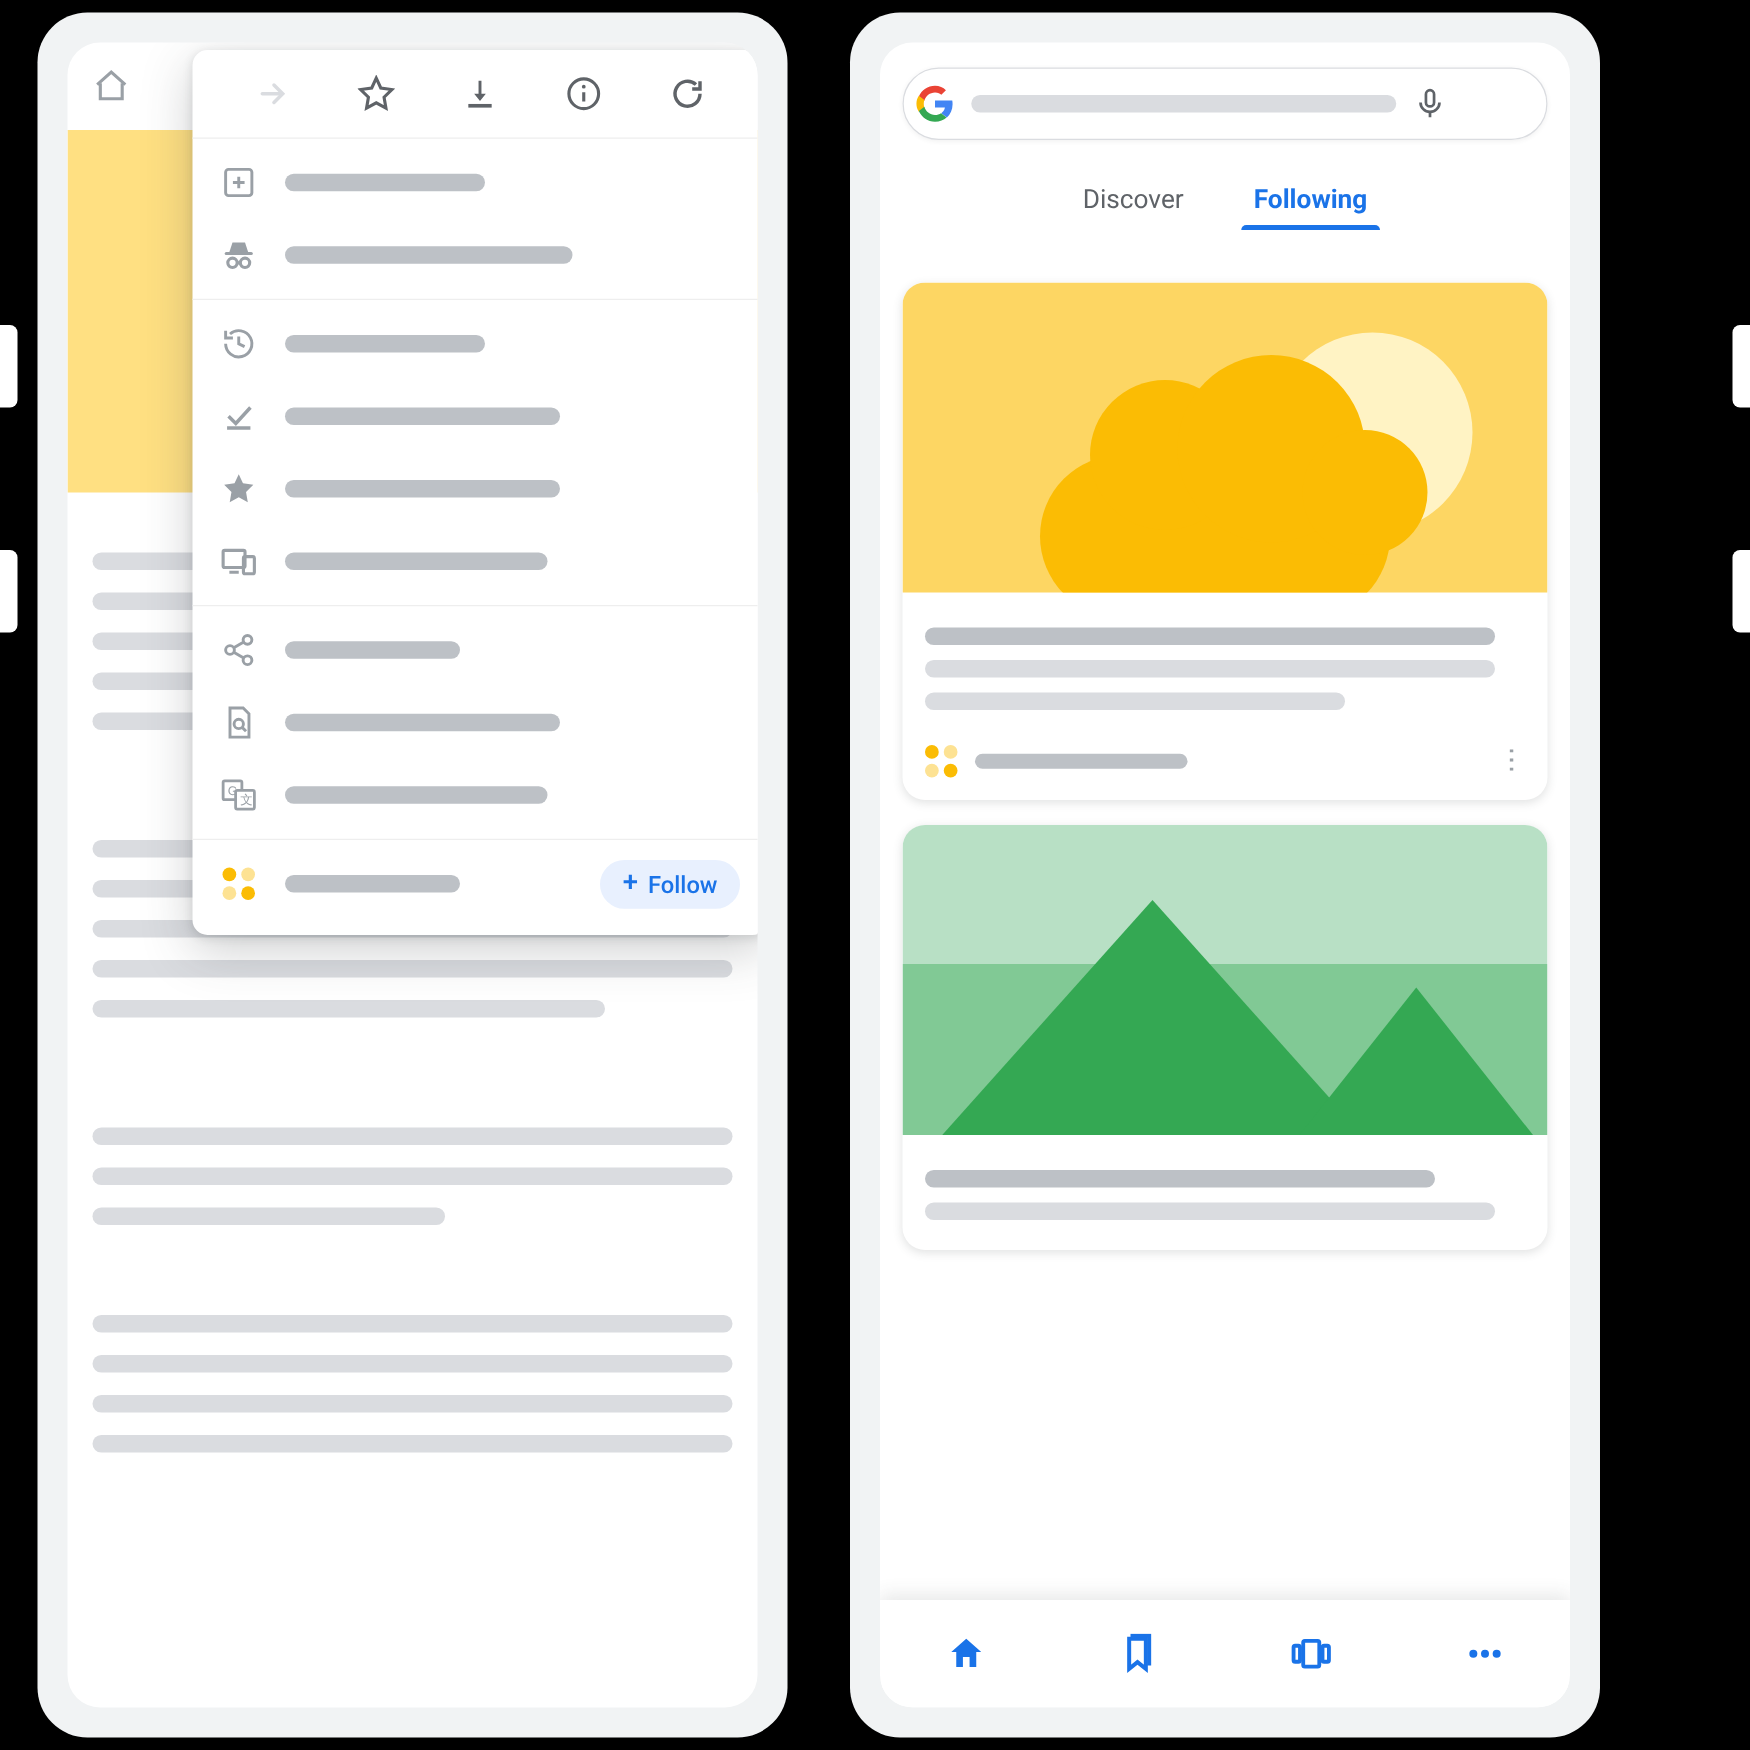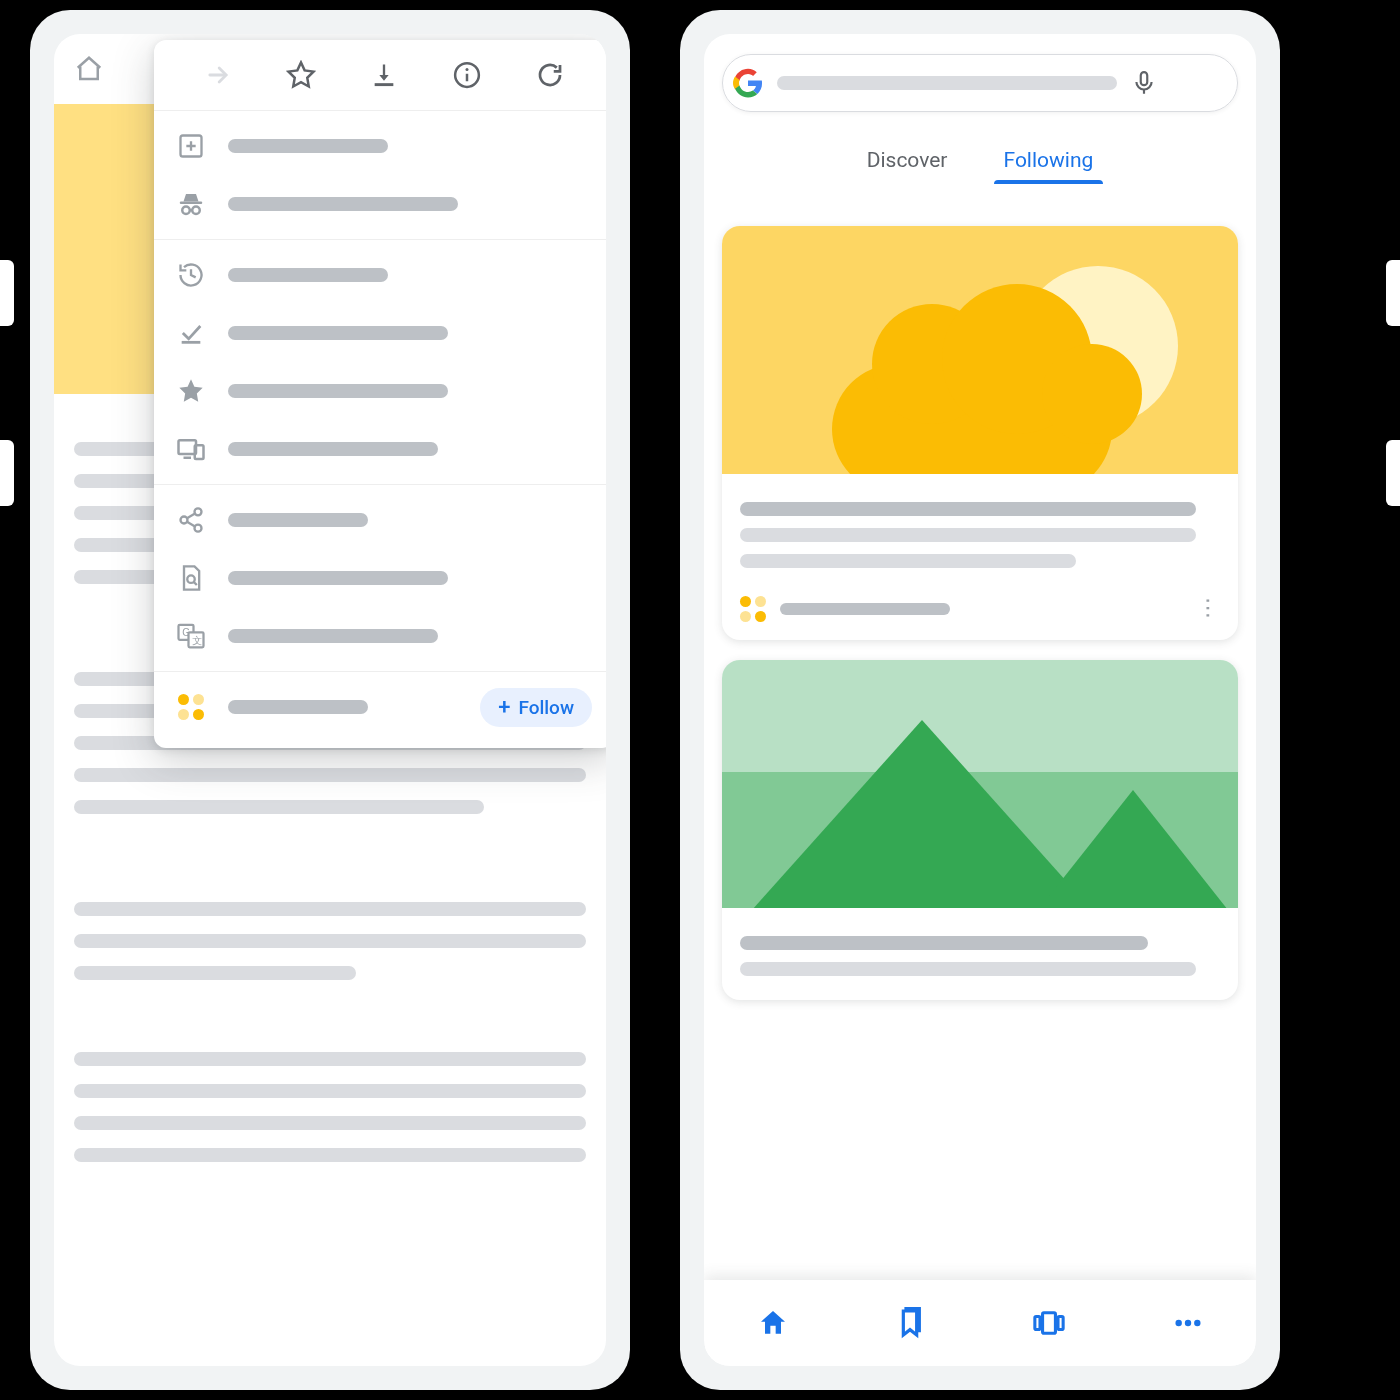--- a/index.html
+++ b/index.html
@@ -76,21 +76,21 @@
 
   
   .searchbar{
     margin:20px 18px 0;height:56px;border:1px solid var(--grey3);border-radius:999px;
     display:flex;align-items:center;padding:0 18px 0 10px;gap:14px;box-shadow:0 1px 4px rgba(60,64,67,.08);
   }
   .g-logo{width:30px;height:30px;}
   .search-skel{flex:1;height:14px;background:var(--grey3);border-radius:7px;max-width:70%;}
   .tabs{display:flex;gap:48px;justify-content:center;margin:26px 0 0;font-size:21px;}
   .tab{padding:10px 4px;color:#5f6368;position:relative;}
-  .tab.active{color:var(--blue);font-weight:400;}
+  .tab.active{color:var(--blue);font-weight:700;}
   .tab.active::after{content:"";position:absolute;left:-6px;right:-6px;bottom:-2px;height:4px;background:var(--blue);border-radius:4px 4px 0 0;}
   .feed{position:absolute;top:172px;bottom:86px;left:0;right:0;overflow:hidden;padding:0 18px;}
   .card{background:#fff;border-radius:18px;box-shadow:0 2px 8px rgba(60,64,67,.15);margin:20px 0;overflow:hidden;}
   .card-img{height:248px;position:relative;overflow:hidden;}
   .card-body{padding:16px 18px 12px;}
   .cb-line{height:14px;border-radius:7px;background:var(--grey);margin:12px 0;}
   .cb-line.light{background:var(--grey3);}
   .card-foot{display:flex;align-items:center;gap:14px;padding:4px 18px 18px;}
   .card-foot .src-line{height:12px;background:var(--grey);border-radius:6px;width:170px;}
   .dots3{margin-left:auto;color:var(--grey2);letter-spacing:2px;font-size:22px;line-height:0;transform:rotate(90deg);}

